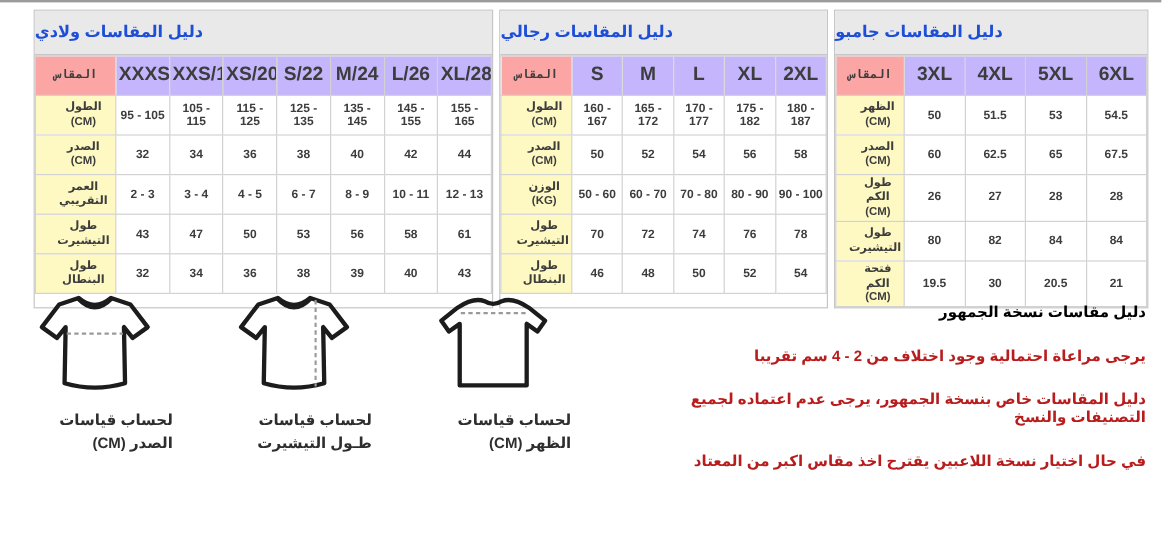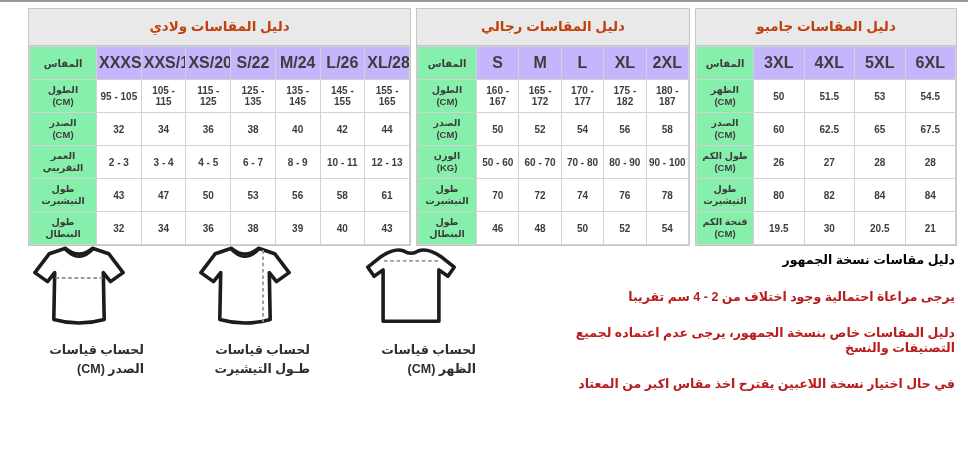--- a/index.html
+++ b/index.html
@@ -21,45 +21,45 @@
     border:1px solid #c6c6c6;
     background:#fff;
     box-sizing:border-box;
   }
   .st0{width:383px;}
   .st1{width:274px;}
   .st2{width:262px;}
   .t-title{
     background:#e9e9e9;
     height:36px;line-height:36px;
-    text-align:center;
-    font-weight:bold;font-size:13.5px;color:#c2410c;
+    text-align:left;
+    font-weight:bold;font-size:13.5px;color:#1d4ed8;
     border-bottom:1px solid #c6c6c6;
     direction:rtl;
   }
   .size-table table{
     border-collapse:collapse;width:100%;table-layout:fixed;
   }
   .size-table th,.size-table td{
     border:1px solid #d2d2d2;
     text-align:center;vertical-align:middle;
     font-weight:bold;color:#3d3d3d;
     padding:1px 2px;
     overflow:hidden;
   }
   .size-table thead th{
     height:30px;background:#c4b5fd;font-size:16px;
   }
   .size-table thead th.corner{
-    background:#86efac;direction:rtl;font-size:10px;
+    background:#fca5a5;direction:rtl;font-size:10px;font-family:Liberation Mono, monospace;
   }
   .size-table td{height:30px;}
   .size-table td.lbl{
-    background:#86efac;direction:rtl;
-    font-size:9.5px;line-height:1.25;
+    background:#fef9c3;direction:rtl;
+    font-size:9.5px;line-height:1.25;padding-left:15px;
   }
   .size-table td.val{
     background:#ffffff;direction:ltr;font-size:10px;
   }
   
   .bottom-row{position:absolute;top:240px;left:0;right:0;height:210px;}
   .diagrams{position:absolute;left:14px;top:0;display:flex;gap:36px;}
   .diagram{width:130px;text-align:right;}
   .diagram svg{display:block;margin:0 auto;}
   .caption{

